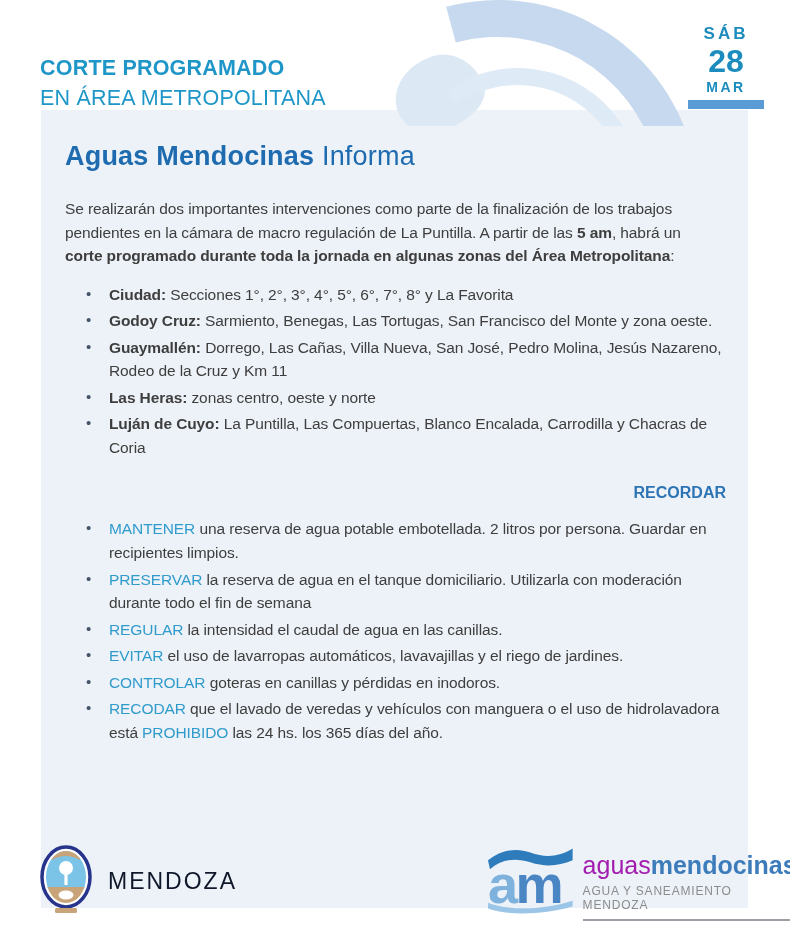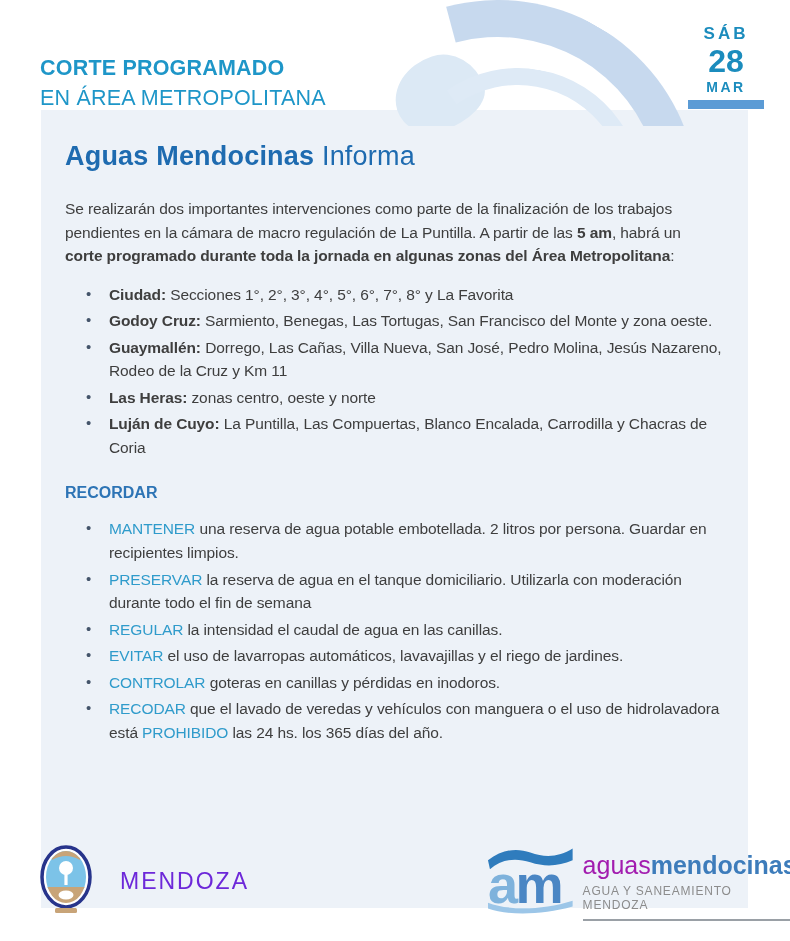--- a/index.html
+++ b/index.html
@@ -54,26 +54,26 @@
   .b { font-weight:700; }
 
   ul.plain { list-style:none; margin-top:15px; }
   ul.plain li { position:relative; padding-left:44px; margin-bottom:3px; }
   ul.plain li::before {
     content:"\2022"; position:absolute; left:21px; top:0;
     color:#44546A; font-size:15px;
   }
 
   .notice { text-align:center; font-weight:700; color:#1F3864; font-size:15.8px; line-height:1.45; margin-top:22px; padding:0 12px; }
-  .recordar-title { text-align:left; font-weight:700; color:#2D74B5; font-size:16px; margin-top:25px; margin-bottom:9px; }
+  .recordar-title { text-align:right; font-weight:700; color:#2D74B5; font-size:16px; margin-top:25px; margin-bottom:9px; }
   .kw { color:#2F9BCB; }
 
   
   .footer-left { position:absolute; left:39px; top:845px; display:flex; align-items:center; gap:15px; }
-  .mendoza-label { color:#6d28d9; font-size:23px; letter-spacing:2px;margin-left:12px; }
+  .mendoza-label { color:#0f172a; font-size:23px; letter-spacing:2px; }
 
   .footer-right { position:absolute; left:487px; top:845px; display:flex; align-items:flex-start; gap:9px; }
   .brand-text { padding-top:8px; }
   .brand-line1 { font-size:25px; line-height:1; }
   .brand-light { color:#a21caf; font-weight:400; }
   .brand-bold  { color:#3D7CBB; font-weight:700; }
   .tagline { color:#8C8C8C; font-size:12px; letter-spacing:0.8px; margin-top:6px; padding-bottom:7px; border-bottom:2px solid #9AA0A6; }
 </style>
 </head>
 <body>

